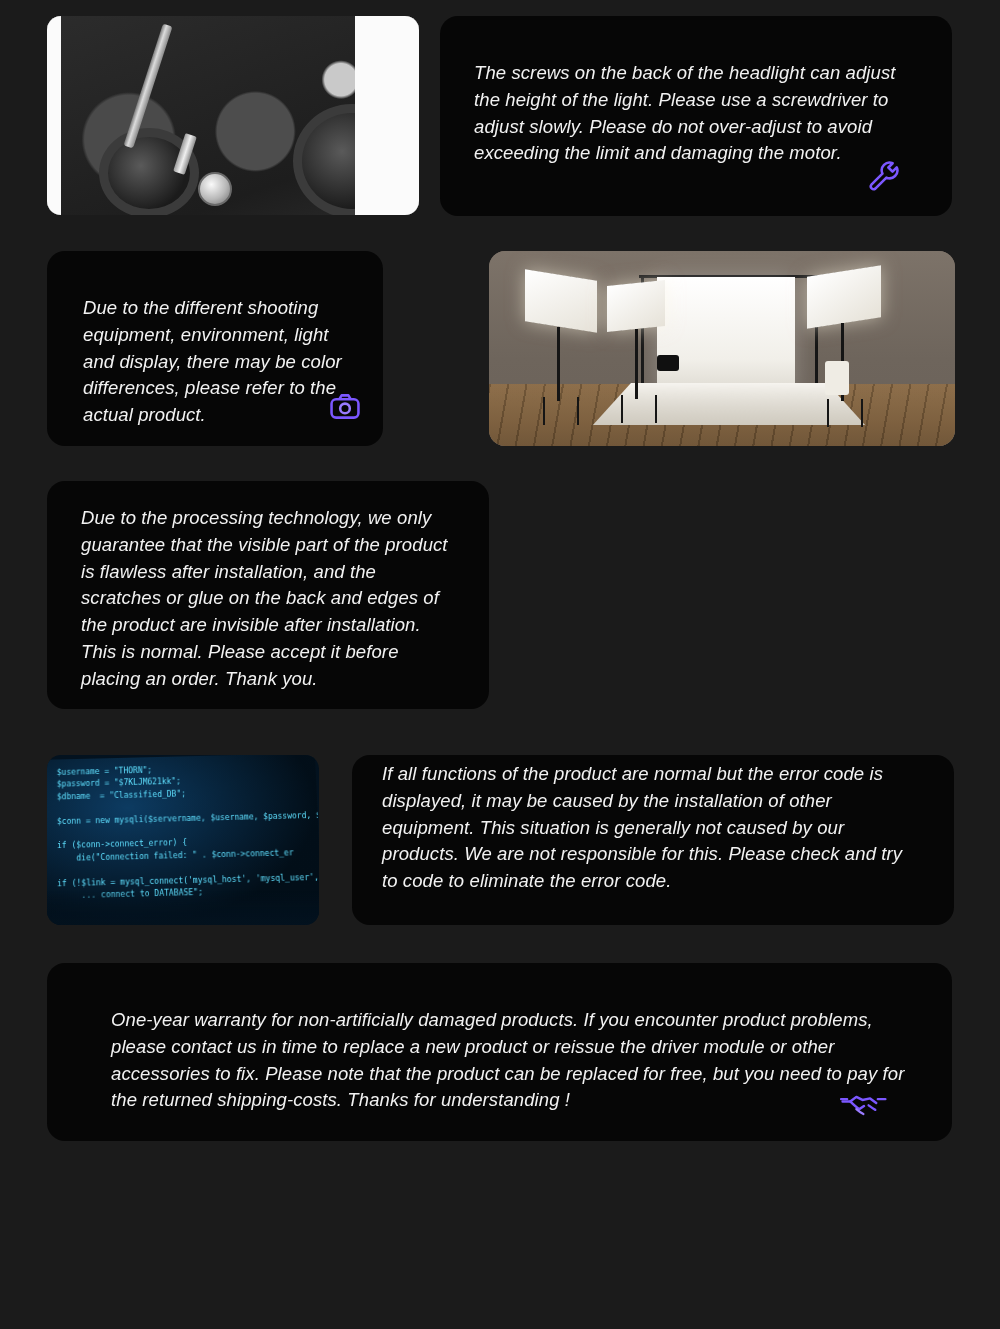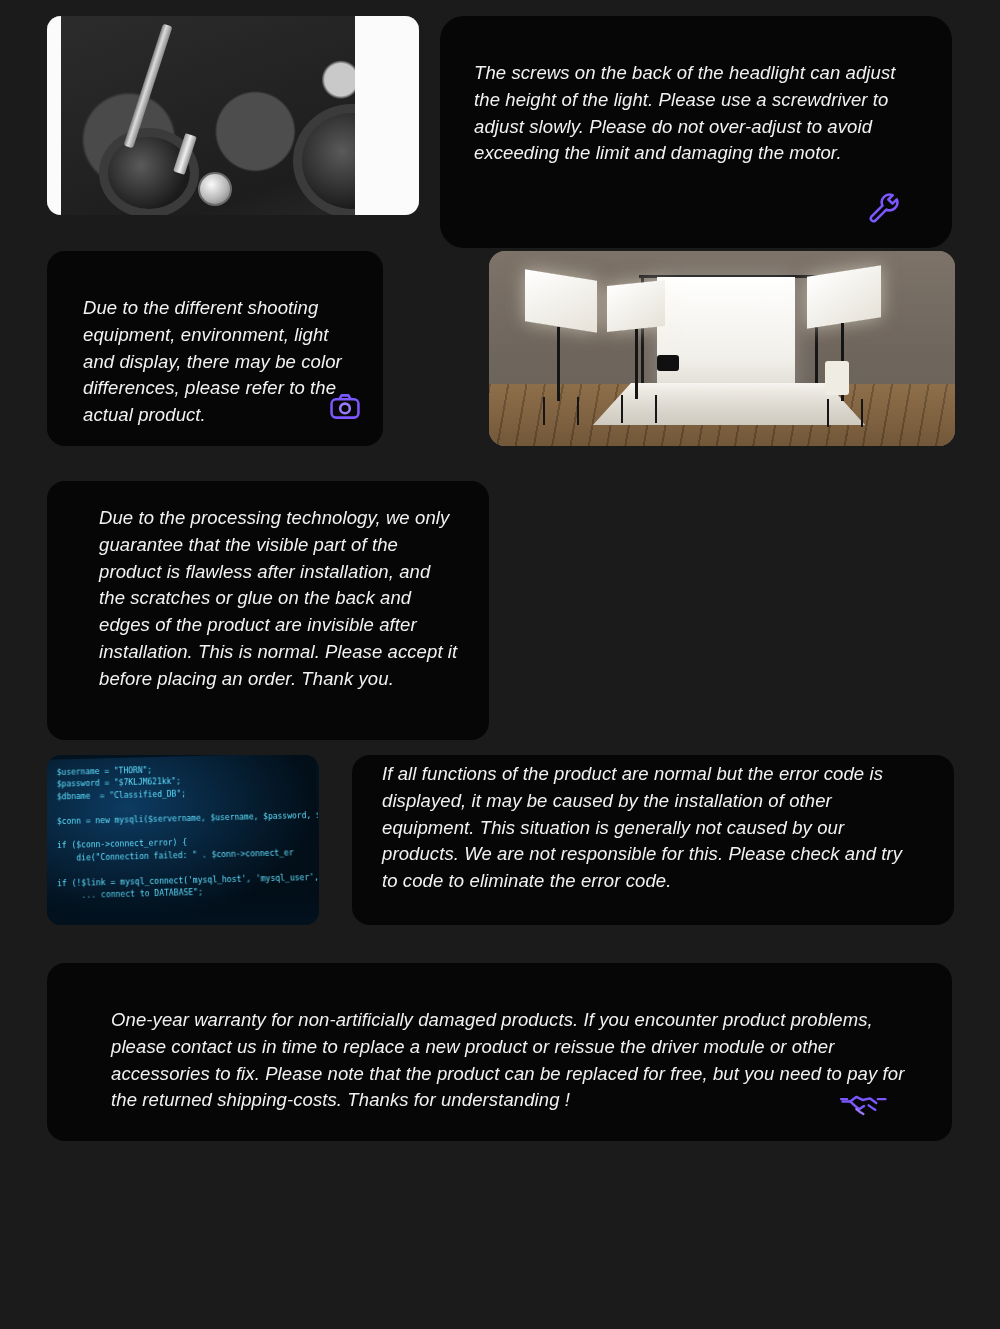--- a/index.html
+++ b/index.html
@@ -208,23 +208,23 @@
     position: absolute; left: 0; right: 0; bottom: 0; height: 34px;
     background: linear-gradient(180deg, rgba(3,18,31,0) 0%, rgba(3,18,31,0.85) 80%);
   }
 
   
   .icon {
     position: absolute;
   }
 
   
-  #card-screws { left: 440px; top: 16px; width: 512px; height: 232px; padding: 44px 36px 0 34px; border-radius: 24px; }
+  #card-screws { left: 440px; top: 16px; width: 512px; height: 200px; padding: 44px 36px 0 34px; }
   #card-color  { left: 47px;  top: 251px; width: 336px; height: 195px; padding: 44px 34px 0 36px; }
-  #card-tech   { left: 47px;  top: 481px; width: 442px; height: 259px; padding: 24px 30px 0 52px; }
+  #card-tech   { left: 47px;  top: 481px; width: 442px; height: 228px; padding: 24px 30px 0 34px; }
   #card-error  { left: 352px; top: 755px; width: 602px; height: 170px; padding: 6px 32px 0 30px; }
   #card-warranty { left: 47px; top: 963px; width: 905px; height: 178px; padding: 44px 42px 0 18px; }
   #card-warranty .card-text { padding-left: 46px; }
 </style>
 </head>
 <body>
 
 <div class="page">
 
   <div class="photo" id="photo-headlight">

